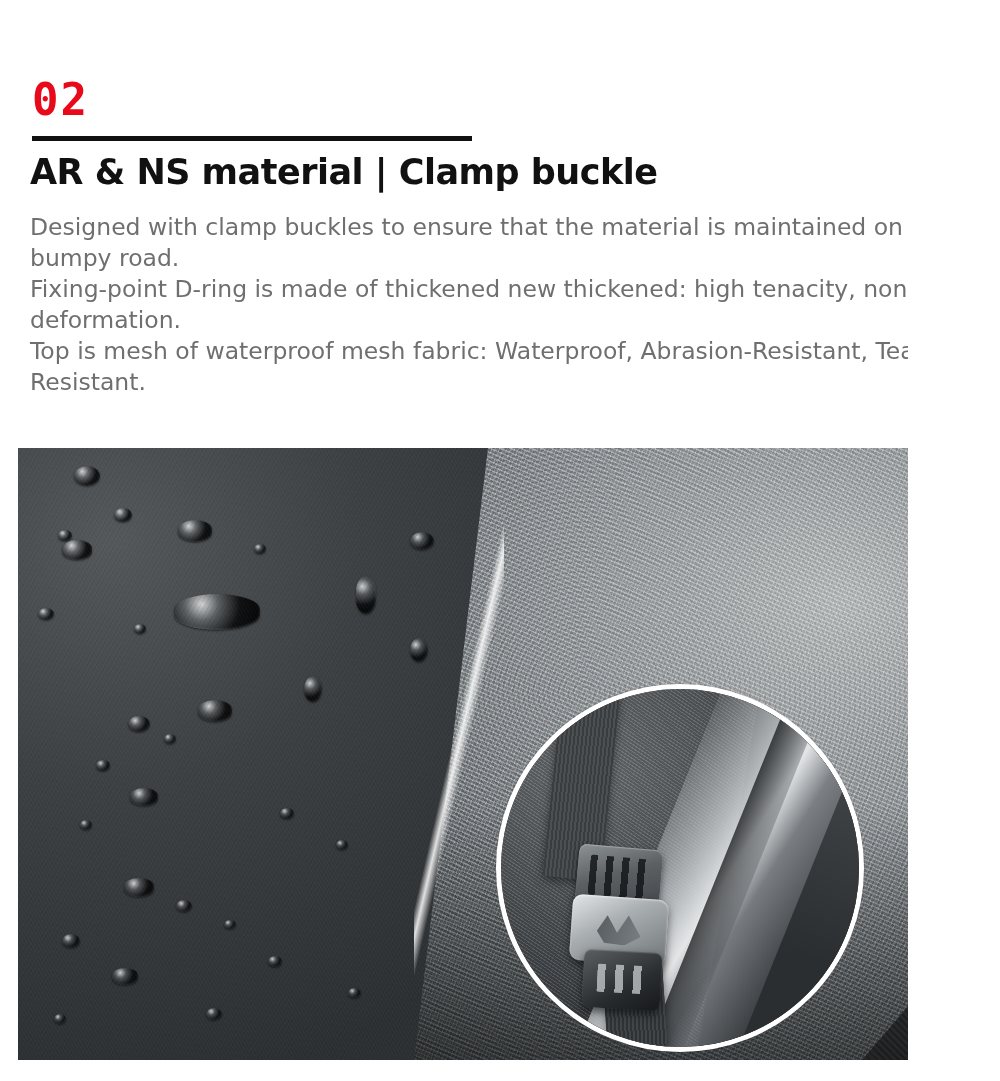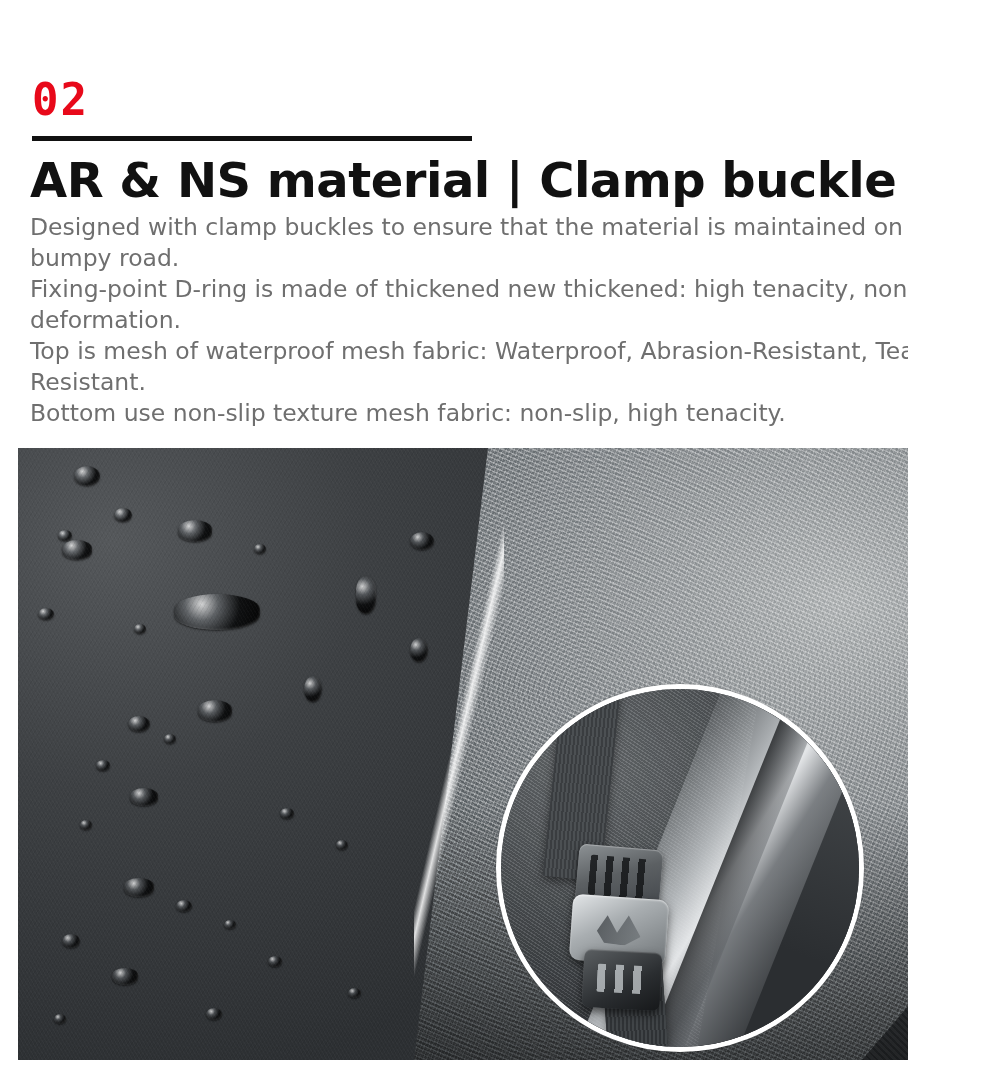--- a/index.html
+++ b/index.html
@@ -34,21 +34,21 @@
     left: 32px;
     top: 136px;
     width: 440px;
     height: 5px;
     background: #111111;
   }
   .headline {
     position: absolute;
     left: 30px;
     top: 152px;
-    font-size: 48px;
+    font-size: 35px;
     font-weight: bold;
     letter-spacing: -0.5px;
     color: #111111;
     white-space: nowrap;
   }
   .body-copy {
     position: absolute;
     left: 30px;
     top: 212px;
     width: 960px;
@@ -296,21 +296,20 @@
 <div class="page">
 
   <div class="section-number" style="color: rgb(232, 9, 26);">02</div>
   <div class="rule" style="background: rgb(17, 17, 17);"></div>
   <div class="headline">AR &amp; NS material | Clamp buckle</div>
 
   <div class="body-copy" style="color: rgb(111, 111, 111);">
     <p>Designed with clamp buckles to ensure that the material is maintained on bumpy road.</p>
     <p>Fixing-point D-ring is made of thickened new thickened: high tenacity, non-deformation.</p>
     <p>Top is mesh of waterproof mesh fabric: Waterproof, Abrasion-Resistant, Tear-Resistant.</p>
-    <p>Bottom use non-slip texture mesh fabric: non-slip, high tenacity.</p>
   </div>
 
   <div class="photo">
 
     <div class="pane-left">
 
       <div class="drop" style="left:56px;  top:18px;  width:26px; height:20px;"></div>
       <div class="drop" style="left:96px;  top:60px;  width:18px; height:14px;"></div>
       <div class="drop wide" style="left:160px; top:72px;  width:34px; height:22px;"></div>
       <div class="drop" style="left:40px;  top:82px;  width:14px; height:11px;"></div>

